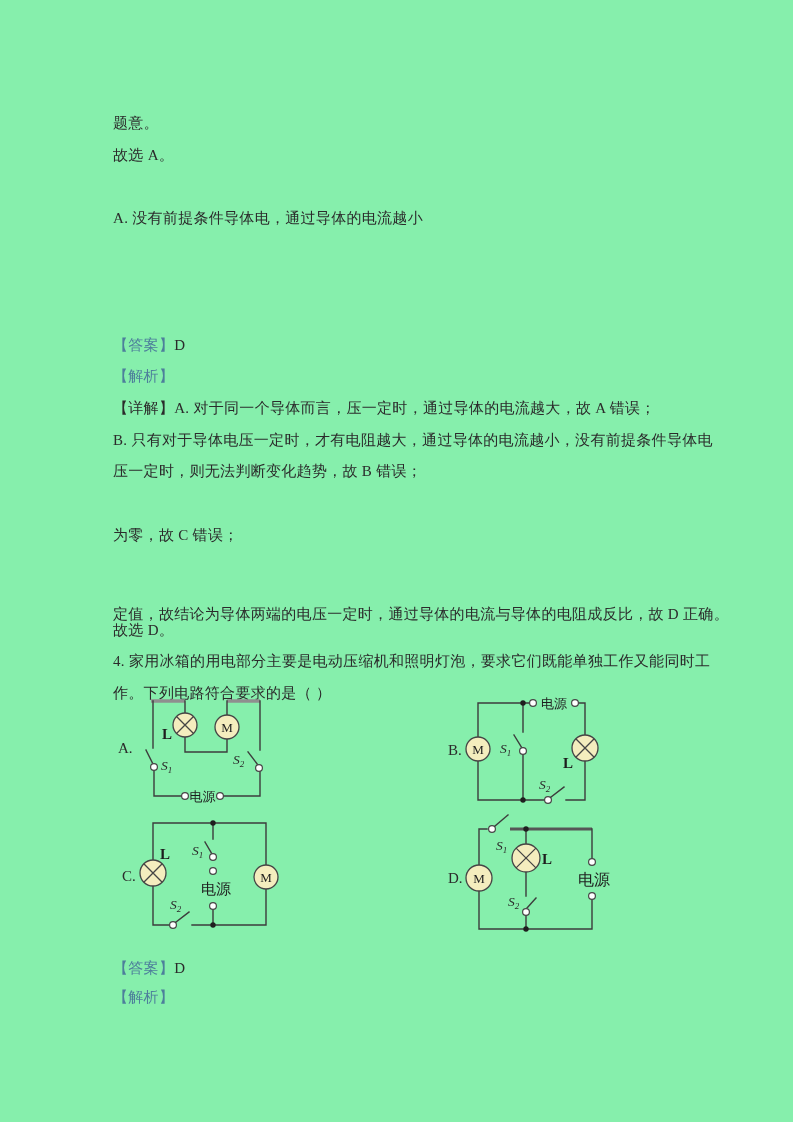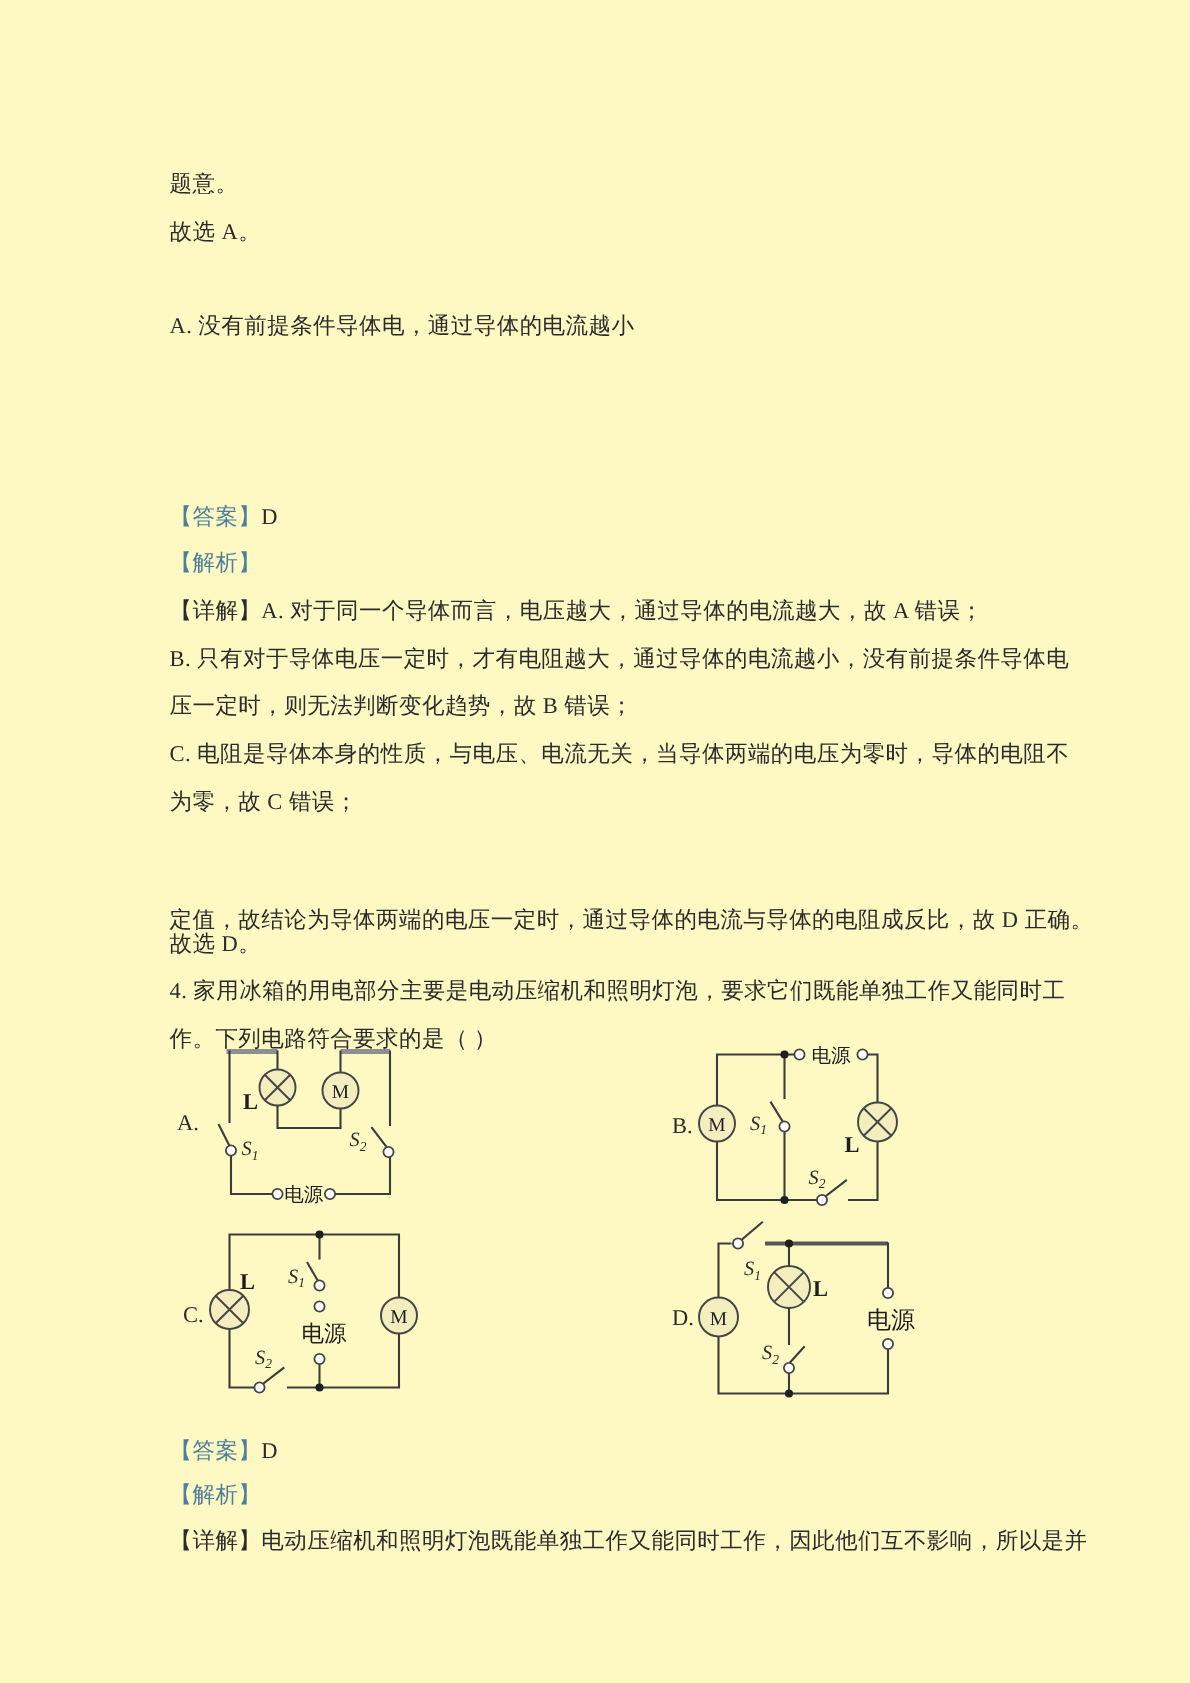--- a/index.html
+++ b/index.html
@@ -1,20 +1,20 @@
 <!DOCTYPE html>
 <html><head>
 <meta charset="utf-8">
 <style>
   html,body{margin:0;padding:0;}
   body{
     width:793px;height:1122px;background:#ffffff;overflow:hidden;
     font-family:"Liberation Serif",serif;
   }
-  .page{position:relative;width:793px;height:1122px;background:#fef9c3;color:#2b2b2b;}
+  .page{position:relative;width:793px;height:1122px;background:#86efac;color:#2b2b2b;}
   .ln{
     position:absolute;left:113px;font-size:15px;line-height:22px;
     letter-spacing:0.3px;white-space:nowrap;color:#2b2b2b;
   }
   .teal{color:#4d7f9b;}
   .circ{position:absolute;}
   
   .w{stroke:#3c3c3c;stroke-width:1.4;fill:none;stroke-linecap:square;}
   .thick{stroke:#8f8f8f;stroke-width:3.4;fill:none;}
   .thickd{stroke:#565656;stroke-width:2.8;fill:none;}
@@ -39,24 +39,23 @@
   <p class="ln" style="top:129px">故选 A。</p>
   <p class="ln" style="top:192px">A. 没有前提条件导体电，通过导体的电流越小</p>
 
   <p class="ln" style="top:319px">
     <span class="teal">【答案】</span><span>D</span>
   </p>
   <p class="ln" style="top:350px">
     <span class="teal">【解析】</span>
   </p>
 
-  <p class="ln" style="top:382px">【详解】A. 对于同一个导体而言，电压越大，通过导体的电流越大，故 A 错误；</p>
+  <p class="ln" style="top:382px">【详解】A. 对于同一个导体而言，压一定时，通过导体的电流越大，故 A 错误；</p>
   <p class="ln" style="top:414px">B. 只有对于导体电压一定时，才有电阻越大，通过导体的电流越小，没有前提条件导体电</p>
   <p class="ln" style="top:445px">压一定时，则无法判断变化趋势，故 B 错误；</p>
-  <p class="ln" style="top:477px">C. 电阻是导体本身的性质，与电压、电流无关，当导体两端的电压为零时，导体的电阻不</p>
   <p class="ln" style="top:509px">为零，故 C 错误；</p>
   <p class="ln" style="top:588px">定值，故结论为导体两端的电压一定时，通过导体的电流与导体的电阻成反比，故 D 正确。</p>
   <p class="ln" style="top:604px">故选 D。</p>
 
   <p class="ln" style="top:635px">4. 家用冰箱的用电部分主要是电动压缩机和照明灯泡，要求它们既能单独工作又能同时工</p>
   <p class="ln" style="top:667px">作。下列电路符合要求的是（     ）</p>
 
   <svg class="circ" style="left:105px;top:688px" width="175" height="125">
     <text class="optlabel" x="13" y="65">A.</text>
 
@@ -166,15 +165,14 @@
     <text class="pwrbig" x="156" y="82" style="font-size:16px">电源</text>
     <circle class="term" cx="154" cy="93" r="3.4"></circle>
   </svg>
 
   <p class="ln" style="top:942px">
     <span class="teal">【答案】</span><span>D</span>
   </p>
   <p class="ln" style="top:971px">
     <span class="teal">【解析】</span>
   </p>
-  <p class="ln" style="top:1002px">【详解】电动压缩机和照明灯泡既能单独工作又能同时工作，因此他们互不影响，所以是并</p>
 
 </div>
 
 </body></html>

